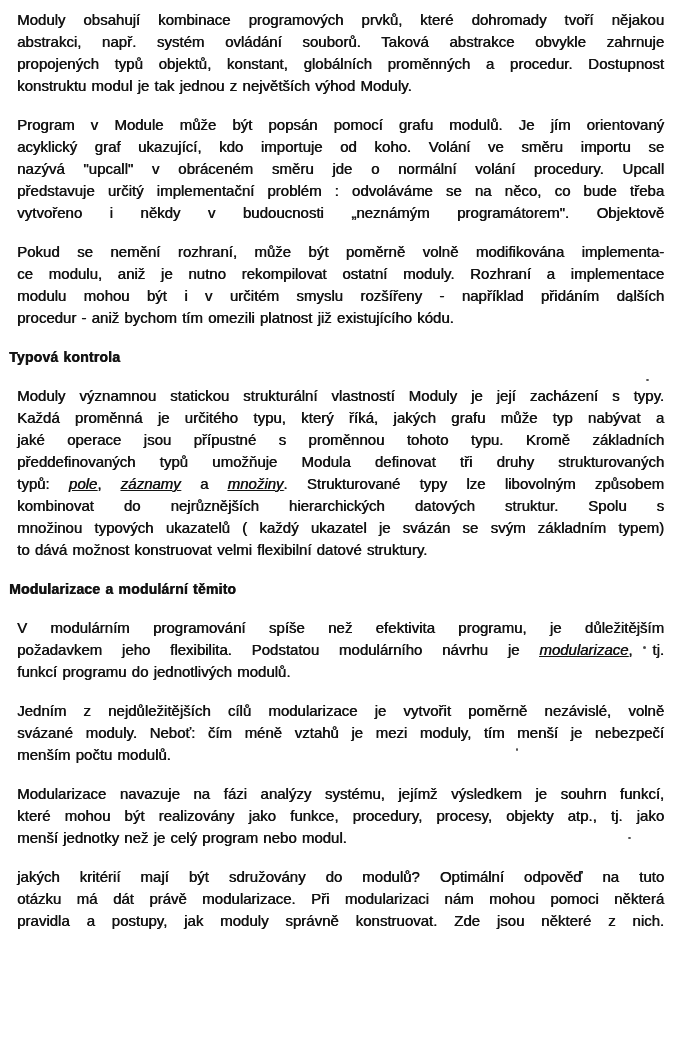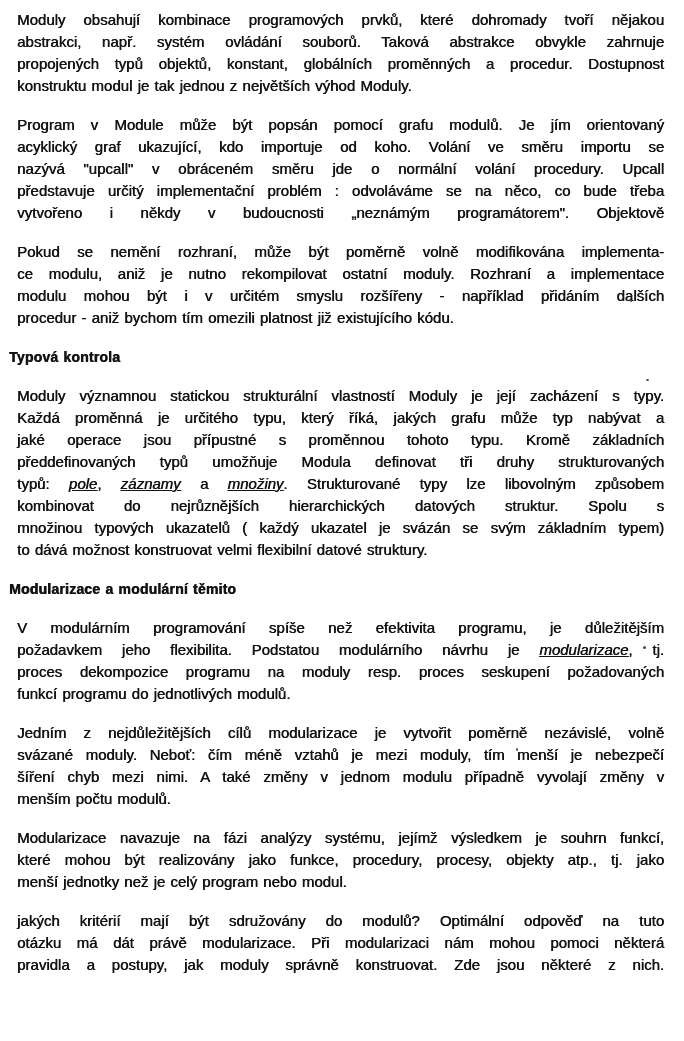--- a/index.html
+++ b/index.html
@@ -84,27 +84,25 @@
         <div class="line"><span>kombinovat do nejrůznějších hierarchických datových struktur. Spolu s</span></div>
         <div class="line"><span>množinou typových ukazatelů ( každý ukazatel je svázán se svým základním typem)</span></div>
         <div class="line last"><span>to dává možnost konstruovat velmi flexibilní datové struktury.</span></div>
       </div>
       <h2 class="heading">
         <div class="line last"><span>Modularizace a modulární těmito</span></div>
       </h2>
       <div class="paragraph">
         <div class="line"><span>V modulárním programování spíše než efektivita programu, je důležitějším</span></div>
         <div class="line"><span>požadavkem jeho flexibilita. Podstatou modulárního návrhu je </span><i>modularizace</i><span>, tj.</span></div>
-        <div class="line"><span>proces dekompozice programu na moduly resp. proces seskupení požadovaných</span></div>
         <div class="line last"><span>funkcí programu do jednotlivých modulů.</span></div>
       </div>
       <div class="paragraph">
         <div class="line"><span>Jedním z nejdůležitějších cílů modularizace je vytvořit poměrně nezávislé, volně</span></div>
         <div class="line"><span>svázané moduly. Neboť: čím méně vztahů je mezi moduly, tím menší je nebezpečí</span></div>
-        <div class="line"><span>šíření chyb mezi nimi. A také změny v jednom modulu případně vyvolají změny v</span></div>
         <div class="line last"><span>menším počtu modulů.</span></div>
       </div>
       <div class="paragraph">
         <div class="line"><span>Modularizace navazuje na fázi analýzy systému, jejímž výsledkem je souhrn funkcí,</span></div>
         <div class="line"><span>které mohou být realizovány jako funkce, procedury, procesy, objekty atp., tj. jako</span></div>
         <div class="line last"><span>menší jednotky než je celý program nebo modul.</span></div>
       </div>
       <div class="paragraph">
         <div class="line"><span>jakých kritérií mají být sdružovány do modulů? Optimální odpověď na tuto</span></div>
         <div class="line"><span>otázku má dát právě modularizace. Při modularizaci nám mohou pomoci některá</span></div>

